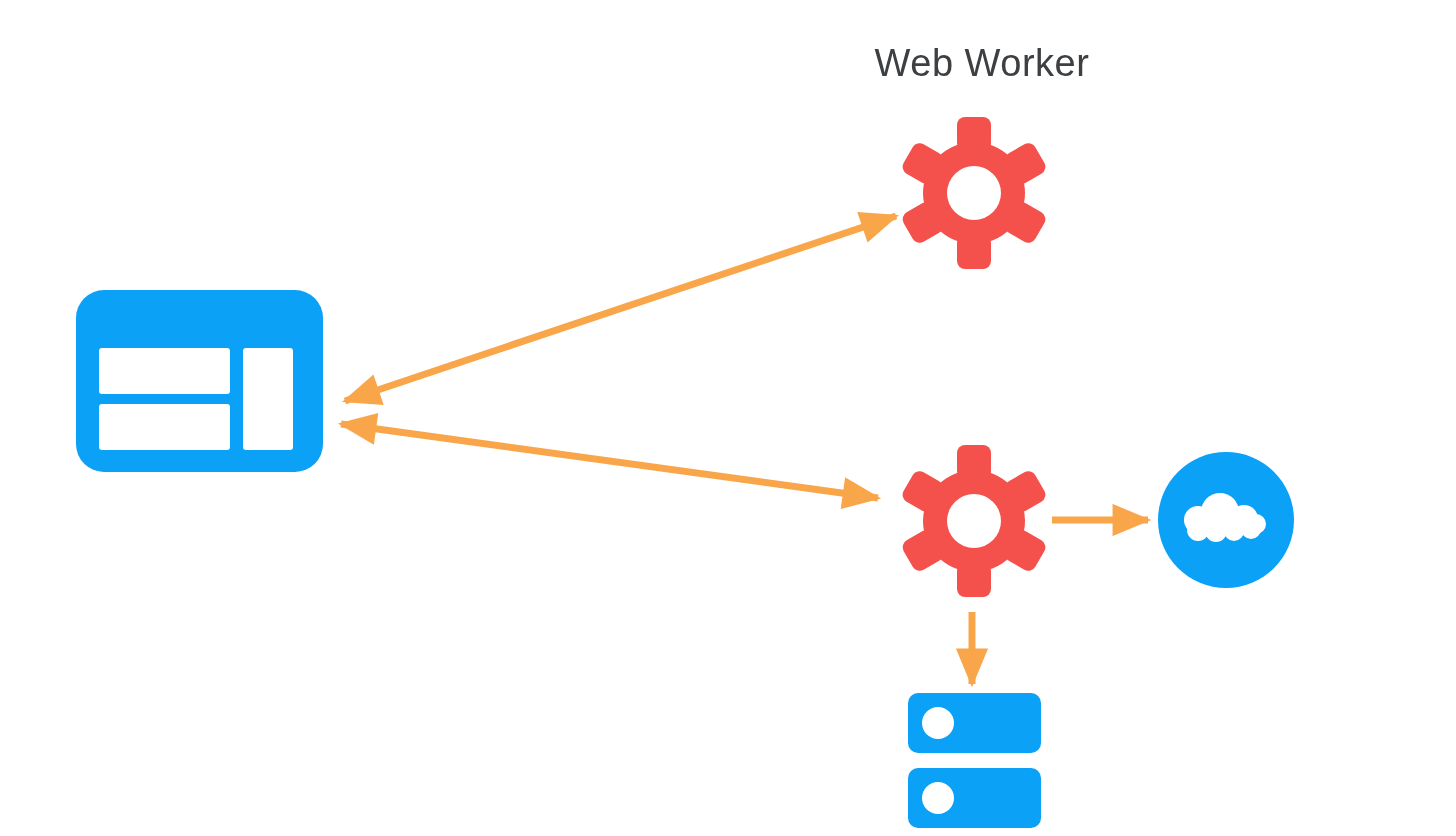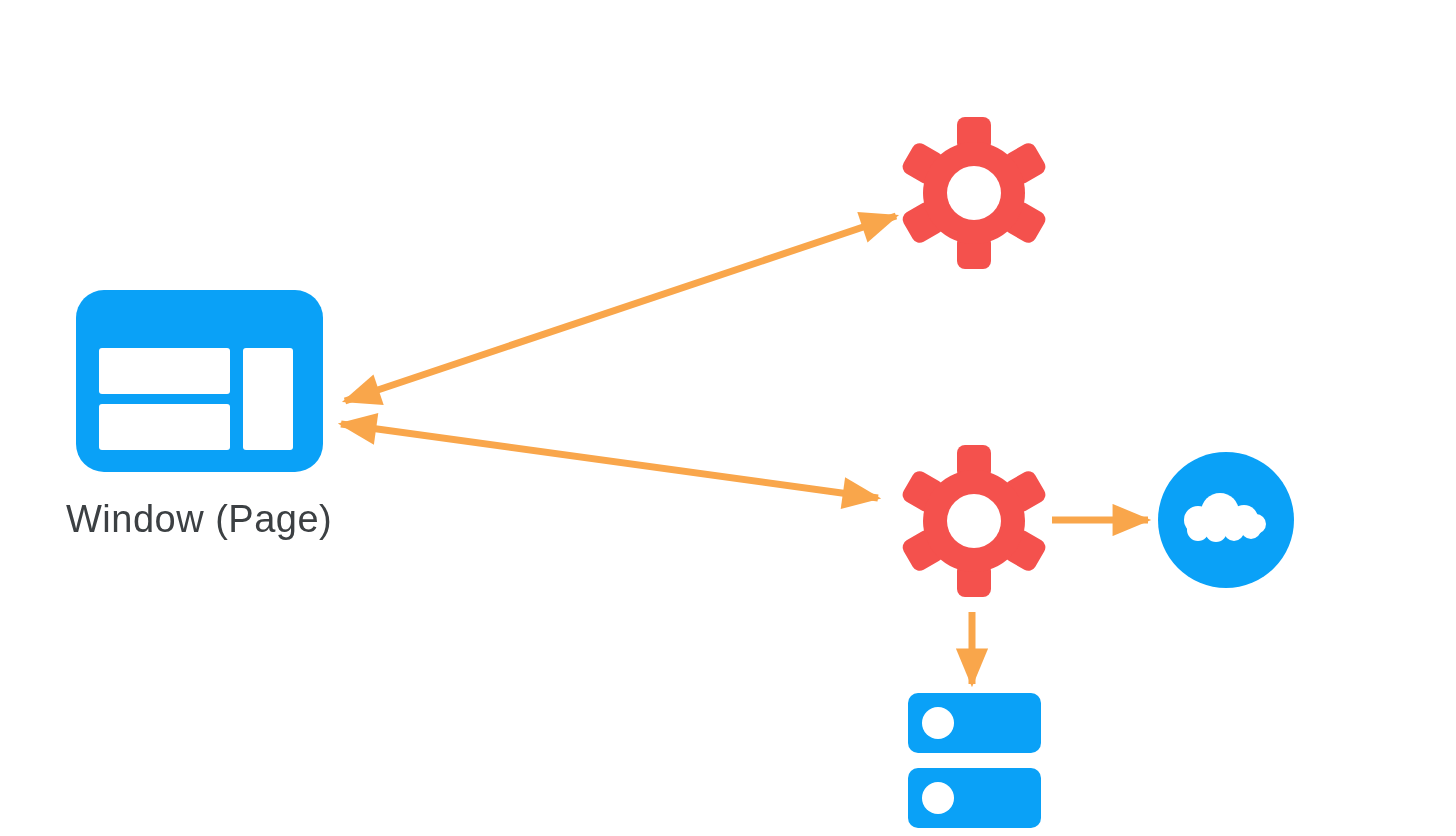--- a/index.html
+++ b/index.html
@@ -95,17 +95,17 @@
     </g>
 
     <g>
       <rect class="blue-fill" x="908" y="693" width="133" height="60" rx="10"></rect>
       <circle class="white-fill" cx="938" cy="723" r="16"></circle>
       <rect class="blue-fill" x="908" y="768" width="133" height="60" rx="10"></rect>
       <circle class="white-fill" cx="938" cy="798" r="16"></circle>
     </g>
   </svg>
 
+  <div class="node-label label-center" style="left:732px; top:42px;">Web Worker</div>
 
 
-  <div class="node-label" style="left:66px; top:498px;">Window (Page)</div>
 
 </div>
 
 </body></html>

